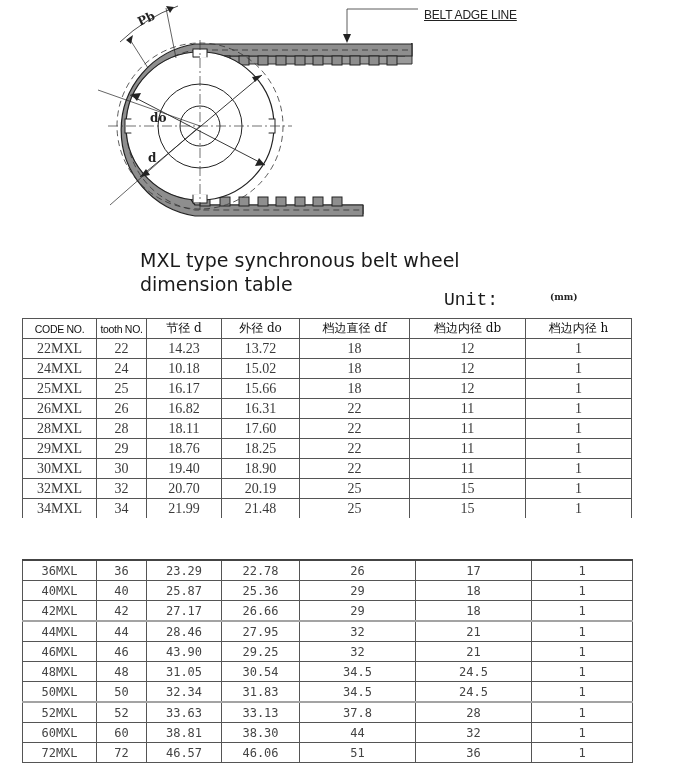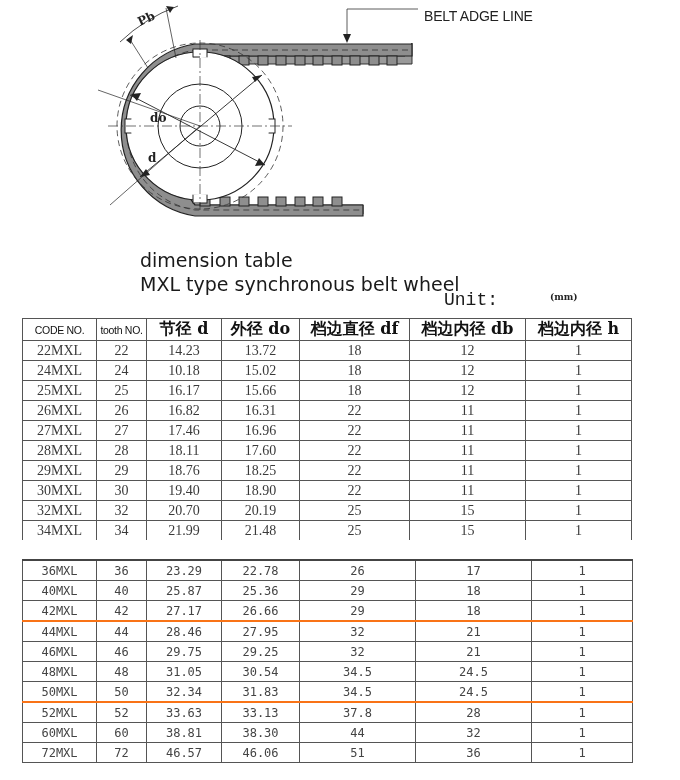--- a/index.html
+++ b/index.html
@@ -1,31 +1,31 @@
 <!DOCTYPE html>
 <html><head>
 <meta charset="utf-8">
 <style>
   html, body { margin: 0; padding: 0; background: #ffffff; }
   body { width: 680px; height: 780px; position: relative; overflow: hidden; font-family: "DejaVu Sans", sans-serif; color: #222; }
   .diagram { position: absolute; left: 90px; top: 0; width: 430px; height: 230px; }
-  .belt-label { position: absolute; left: 424px; top: 8px; font-family: "Liberation Sans", sans-serif; font-size: 14px; color: #222; letter-spacing: -0.2px; }
+  .belt-label { position: absolute; left: 424px; top: 8px; font-family: "Liberation Sans", sans-serif; font-size: 12px; color: #222; letter-spacing: -0.2px; text-decoration: underline; }
   .title { position: absolute; left: 140px; top: 248px; font-family: "DejaVu Sans", sans-serif; font-size: 19px; line-height: 24px; color: #1a1a1a; }
   .unit { position: absolute; left: 444px; top: 290px; font-family: Liberation Mono, monospace; font-size: 18px; color: #1a1a1a; }
   .unit-mm { position: absolute; left: 550px; top: 292px; font-family: "DejaVu Serif", serif; font-size: 9px; font-weight: bold; color: #222; }
   table { position: absolute; border-collapse: collapse; table-layout: fixed; font-family: "DejaVu Serif", serif; color: #333; }
   td, th { border: 1px solid #555; text-align: center; padding: 0; height: 19px; font-weight: normal; font-size: 12.5px; white-space: nowrap; overflow: hidden; }
-  th { font-size: 16px; color: #111; font-weight: bold; }
+  th { font-size: 12px; color: #111; font-weight: normal; }
   th.en { font-family: "Liberation Sans", sans-serif; font-weight: normal; font-size: 10.5px; letter-spacing: -0.3px; }
   .t1 { left: 22px; top: 318px; }
   .t2 { left: 22px; top: 559px; border-top: 2px solid #444; }
   .t2 td { font-family: "DejaVu Sans Mono", monospace; font-size: 12px; color: #444; height: 19px; }
   .t1 td { font-family: "Liberation Serif", serif; font-size: 14px; color: #3a3a3a; }
   .t1 tr:last-child td { border-bottom: none; }
-  .thick-top td { border-top: 2px solid #f97316; }
+  .thick-top td { border-top: 2px solid #a3a3a3; }
 </style>
 </head>
 <body>
 
 <svg class="diagram" viewBox="90 0 430 230" xmlns="http://www.w3.org/2000/svg">
 
   <path d="M 412 43 L 412 64 L 195 64 A 88 88 0 0 0 195 214 L 363 214 L 363 205 L 195 205 A 78 78 0 0 1 195 56 L 405 56 Z" fill="#9a9a9a" stroke="#333" stroke-width="1"></path>
   <path d="M 195 44 L 412 44 L 412 56 L 195 56 A 118 118 0 0 0 195 205 L 363 205 L 363 216 L 195 216 A 87 87 0 0 1 195 44 Z" fill="#8e8e8e" stroke="#222" stroke-width="1.2"></path>
 
   <g fill="#8e8e8e" stroke="#222" stroke-width="1">
@@ -95,22 +95,22 @@
   <text x="140" y="26" font-family="DejaVu Serif, serif" font-size="12" font-weight="bold" fill="#222" transform="rotate(-25 140 26)">Pb</text>
   <text x="150" y="122" font-family="DejaVu Serif, serif" font-size="12" font-weight="bold" fill="#222">do</text>
   <text x="148" y="162" font-family="DejaVu Serif, serif" font-size="12" font-weight="bold" fill="#222">d</text>
 
   <polyline points="418,9 347,9 347,38" fill="none" stroke="#333" stroke-width="0.8"></polyline>
   <polygon points="343,34 351,34 347,43" fill="#222"></polygon>
 </svg>
 <div class="belt-label">BELT ADGE LINE</div>
 
 <div class="title">
+  <div>MXL type synchronous belt wheel</div>
   <div>dimension table</div>
-  <div>MXL type synchronous belt wheel</div>
 </div>
 <div class="unit">Unit:</div>
 <div class="unit-mm">(mm)</div>
 
 <table class="t1">
   <colgroup>
     <col style="width:74px">
       <col style="width:50px">
       <col style="width:75px">
       <col style="width:78px">
@@ -160,29 +160,20 @@
       <tr>
         <td>26MXL</td>
         <td>26</td>
         <td>16.82</td>
         <td>16.31</td>
         <td>22</td>
         <td>11</td>
         <td>1</td>
       </tr>
       <tr>
-        <td>27MXL</td>
-        <td>27</td>
-        <td>17.46</td>
-        <td>16.96</td>
-        <td>22</td>
-        <td>11</td>
-        <td>1</td>
-      </tr>
-      <tr>
         <td>28MXL</td>
         <td>28</td>
         <td>18.11</td>
         <td>17.60</td>
         <td>22</td>
         <td>11</td>
         <td>1</td>
       </tr>
       <tr>
         <td>29MXL</td>
@@ -266,21 +257,21 @@
         <td>44</td>
         <td>28.46</td>
         <td>27.95</td>
         <td>32</td>
         <td>21</td>
         <td>1</td>
       </tr>
       <tr>
         <td>46MXL</td>
         <td>46</td>
-        <td>29.75</td>
+        <td>43.90</td>
         <td>29.25</td>
         <td>32</td>
         <td>21</td>
         <td>1</td>
       </tr>
       <tr>
         <td>48MXL</td>
         <td>48</td>
         <td>31.05</td>
         <td>30.54</td>

